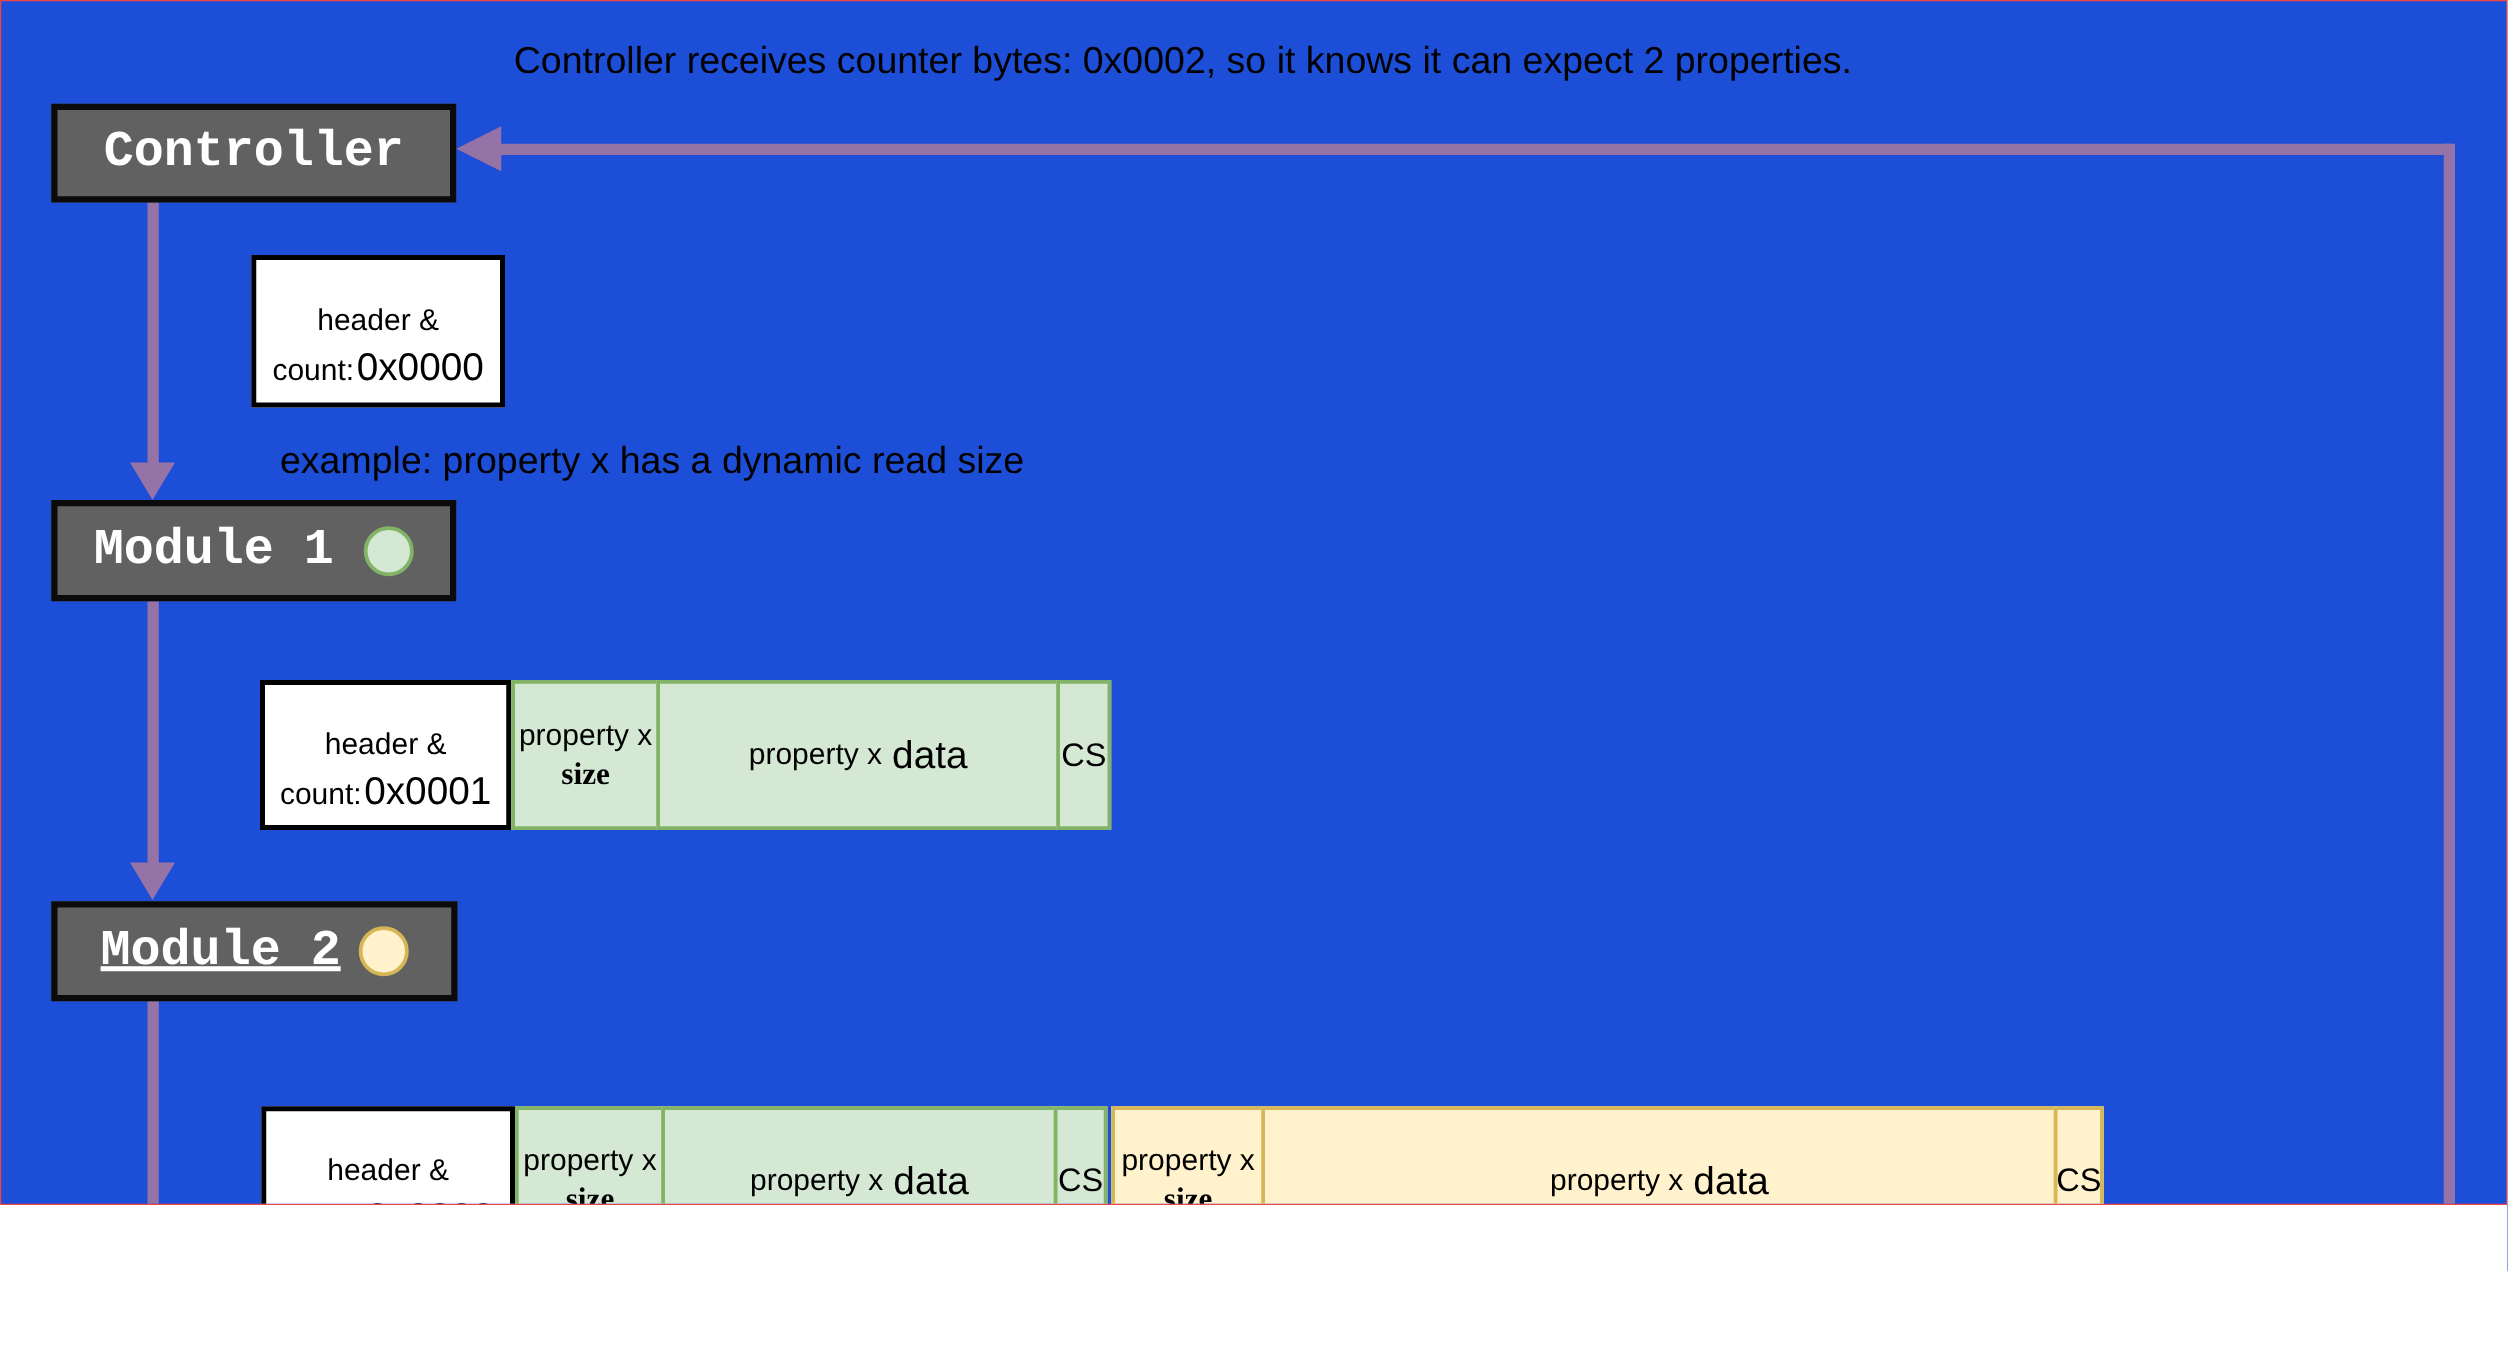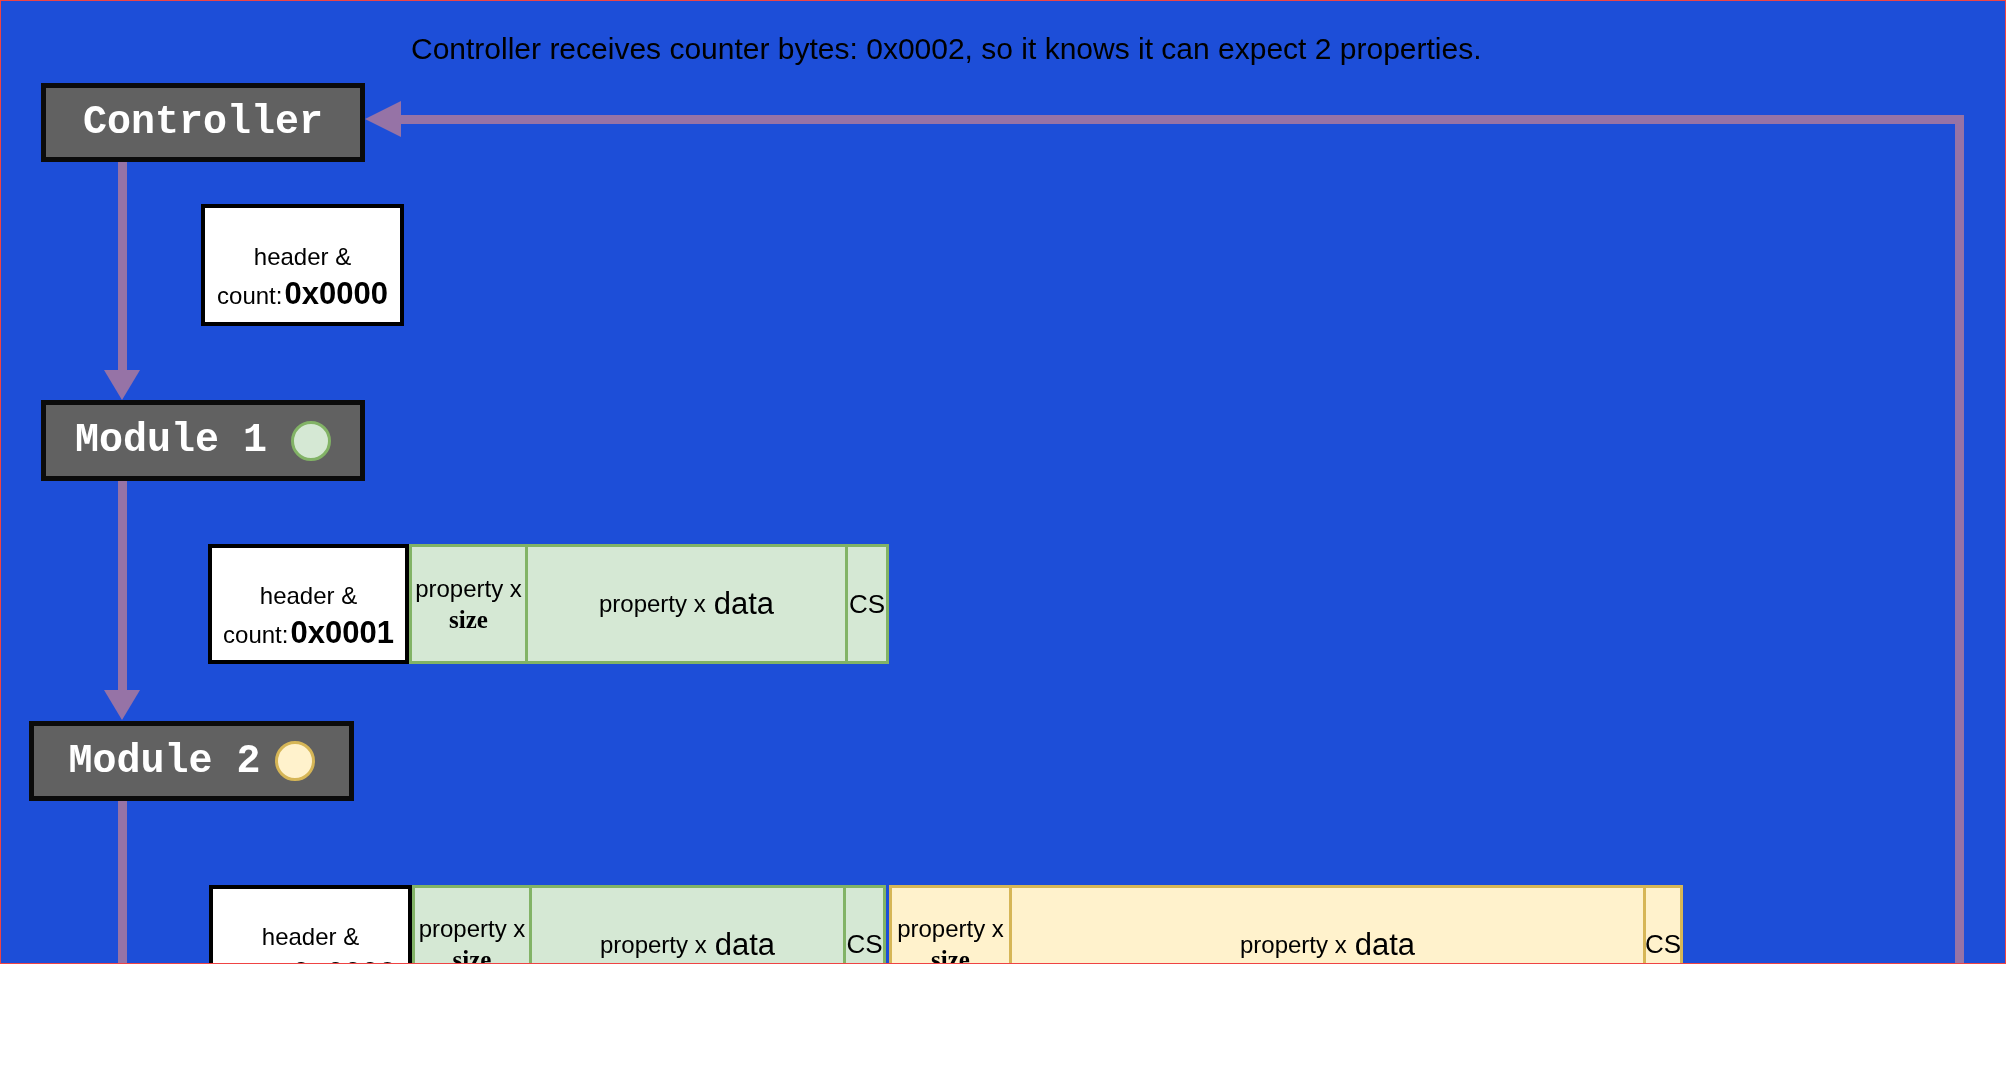--- a/index.html
+++ b/index.html
@@ -37,21 +37,21 @@
   .circle-green{background:#d5e8d4;border-color:#82b366;}
   .circle-yellow{background:#fff2cc;border-color:#d6b656;}
 
   
   .pktbox{
     background:#fff;border:4px solid #000;
     display:flex;flex-direction:column;align-items:center;justify-content:center;
     gap:5px;text-align:center;
   }
   .lbl24{font-size:24px;margin-top:25px;}
-  .hex{font-size:31px;font-weight:bold;margin-left:2px;}
+  .hex{font-size:31px;font-weight:normal;margin-left:2px;}
 
   
   .seg{
     display:flex;flex-direction:column;align-items:center;justify-content:center;
     gap:3px;text-align:center;
   }
   .seg-row{flex-direction:row;gap:8px;}
   .green{background:#d5e8d4;border:3px solid #82b366;}
   .yellow{background:#fff2cc;border:3px solid #d6b656;}
   .prefix{font-size:24px;}
@@ -99,20 +99,21 @@
     <span>Controller</span>
   </div>
 
   <div class="abs pktbox" style="left:200px;top:203px;width:203px;height:122px;">
     <div class="lbl24">header &amp;</div>
     <div>
       <span class="lbl24">count:</span><span class="hex">0x0000</span>
     </div>
   </div>
 
+  <div class="abs note">example: property x has a dynamic read size</div>
 
   <div class="abs node" style="left:40px;top:399px;width:324px;height:81px;gap:24px;">
     <span>Module 1</span>
     <span class="status-circle circle-green"></span>
   </div>
 
   <div class="abs pktbox" style="left:207px;top:543px;width:201px;height:120px;">
     <div class="lbl24">header &amp;</div>
     <div>
       <span class="lbl24">count:</span><span class="hex">0x0001</span>
@@ -123,21 +124,21 @@
     <span class="bsize">size</span>
   </div>
   <div class="abs seg seg-row green" style="left:524px;top:543px;width:323px;height:120px;">
     <span class="prefix">property x</span>
     <span class="bdata">data</span>
   </div>
   <div class="abs seg green" style="left:844px;top:543px;width:44px;height:120px;">
     <span class="cs-label">CS</span>
   </div>
 
-  <div class="abs node" style="left:28px;top:720px;width:325px;height:80px;">
+  <div class="abs node" style="left:40px;top:720px;width:325px;height:80px;text-decoration:underline;">
     <span>Module 2</span>
     <span class="status-circle circle-yellow"></span>
   </div>
 
   <div class="abs pktbox" style="left:208px;top:884px;width:203px;height:119px;">
     <div class="lbl24">header &amp;</div>
     <div>
       <span class="lbl24">count:</span><span class="hex">0x0002</span>
     </div>
   </div>

